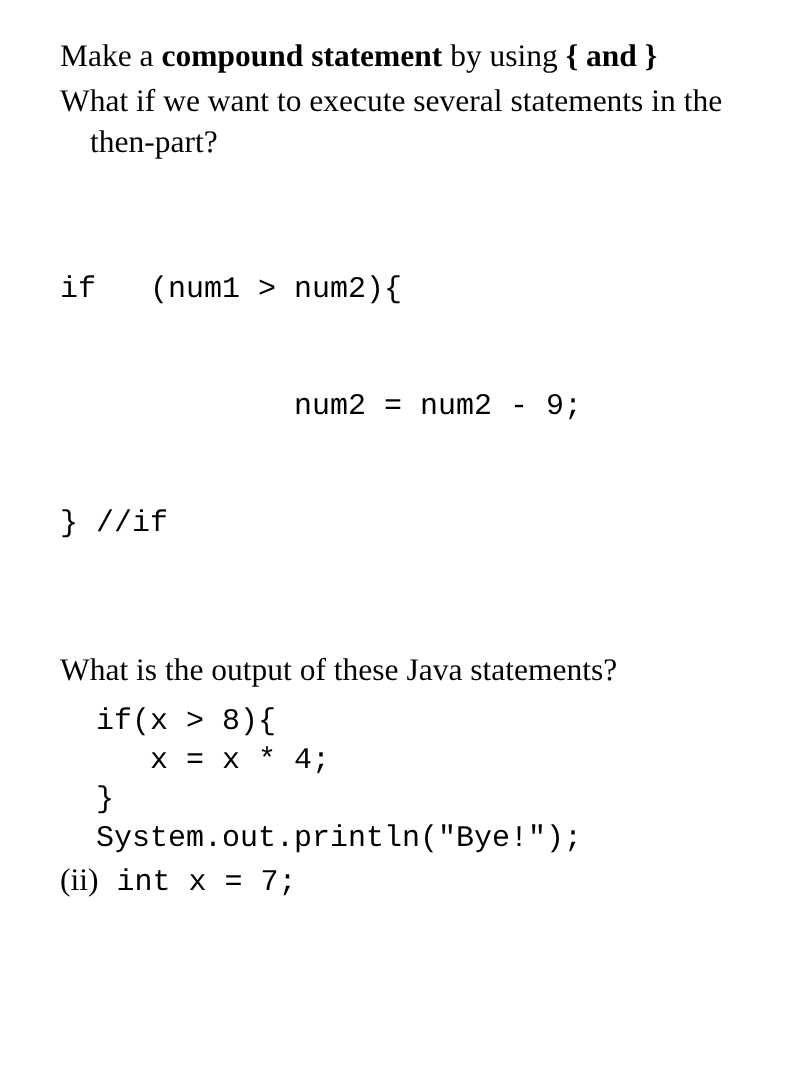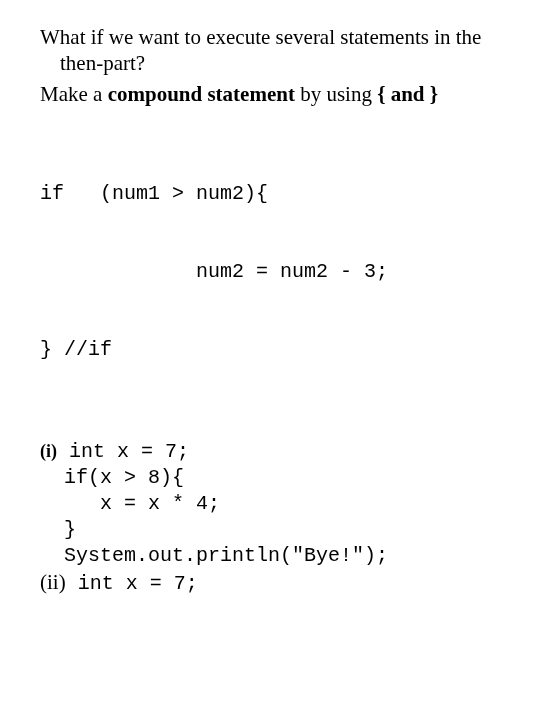--- a/index.html
+++ b/index.html
@@ -39,41 +39,41 @@
     font-family: "Times New Roman", Times, serif;
     font-size: 18px;
     font-weight: bold;
   }
 </style>
 </head>
 <body>
 
 <div class="page">
 
-  <p class="para indent-hang">What if we want to execute several statements in the then-part?</p>
-
   <p class="para">
     <span>Make a </span><span class="bold">compound statement</span><span> by using </span><span class="bold">{</span><span class="bold"> and </span><span class="bold">}</span>
   </p>
+
+  <p class="para indent-hang">What if we want to execute several statements in the then-part?</p>
 
   <div class="gap"></div>
 
   <div class="mono block">
     <div>if   (num1 &gt; num2){</div>
-    <div>             num2 = num2 - 3;</div>
+    <div>             num2 = num2 - 9;</div>
     <div>} //if</div>
   </div>
 
   <div class="gap"></div>
 
+  <p class="para">What is the output of these Java statements?</p>
 
   <div class="small-gap"></div>
 
   <div class="block">
-    <div class="mono"><span class="label-i">(i)</span><span> int x = 7;</span></div>
     <div class="mono">  if(x &gt; 8){</div>
     <div class="mono">     x = x * 4;</div>
     <div class="mono">  }</div>
     <div class="mono">  System.out.println("Bye!");</div>
   </div>
 
   <div class="block">
     <div class="mono"><span class="label-i" style="font-weight:normal;font-size:21px;">(ii)</span><span> int x = 7;</span></div>
 
   </div>

